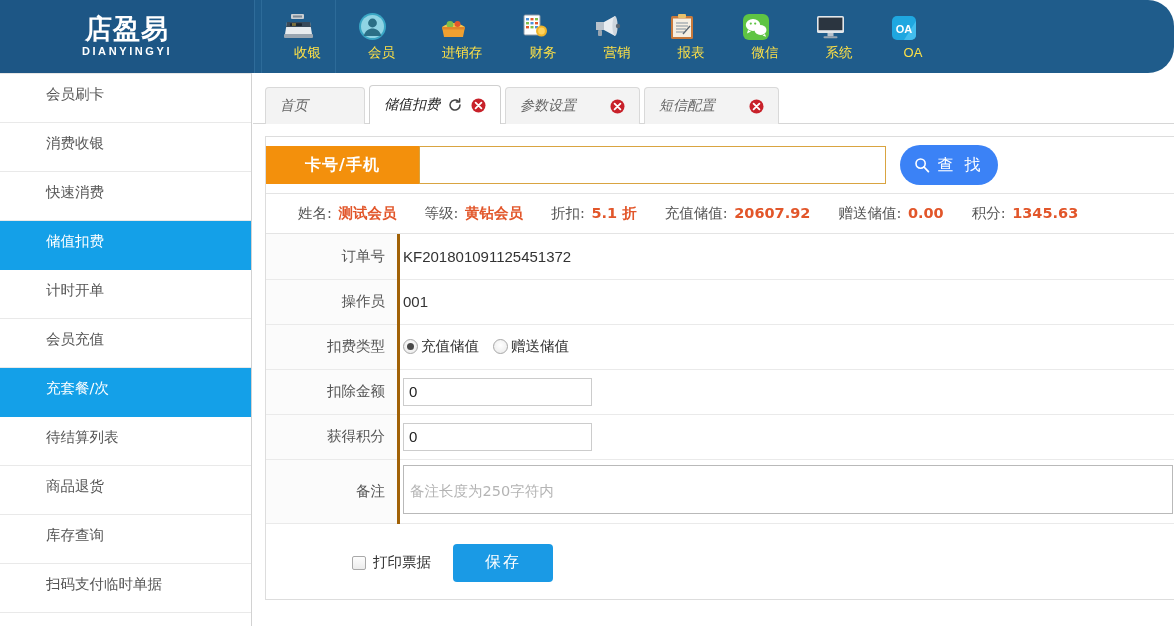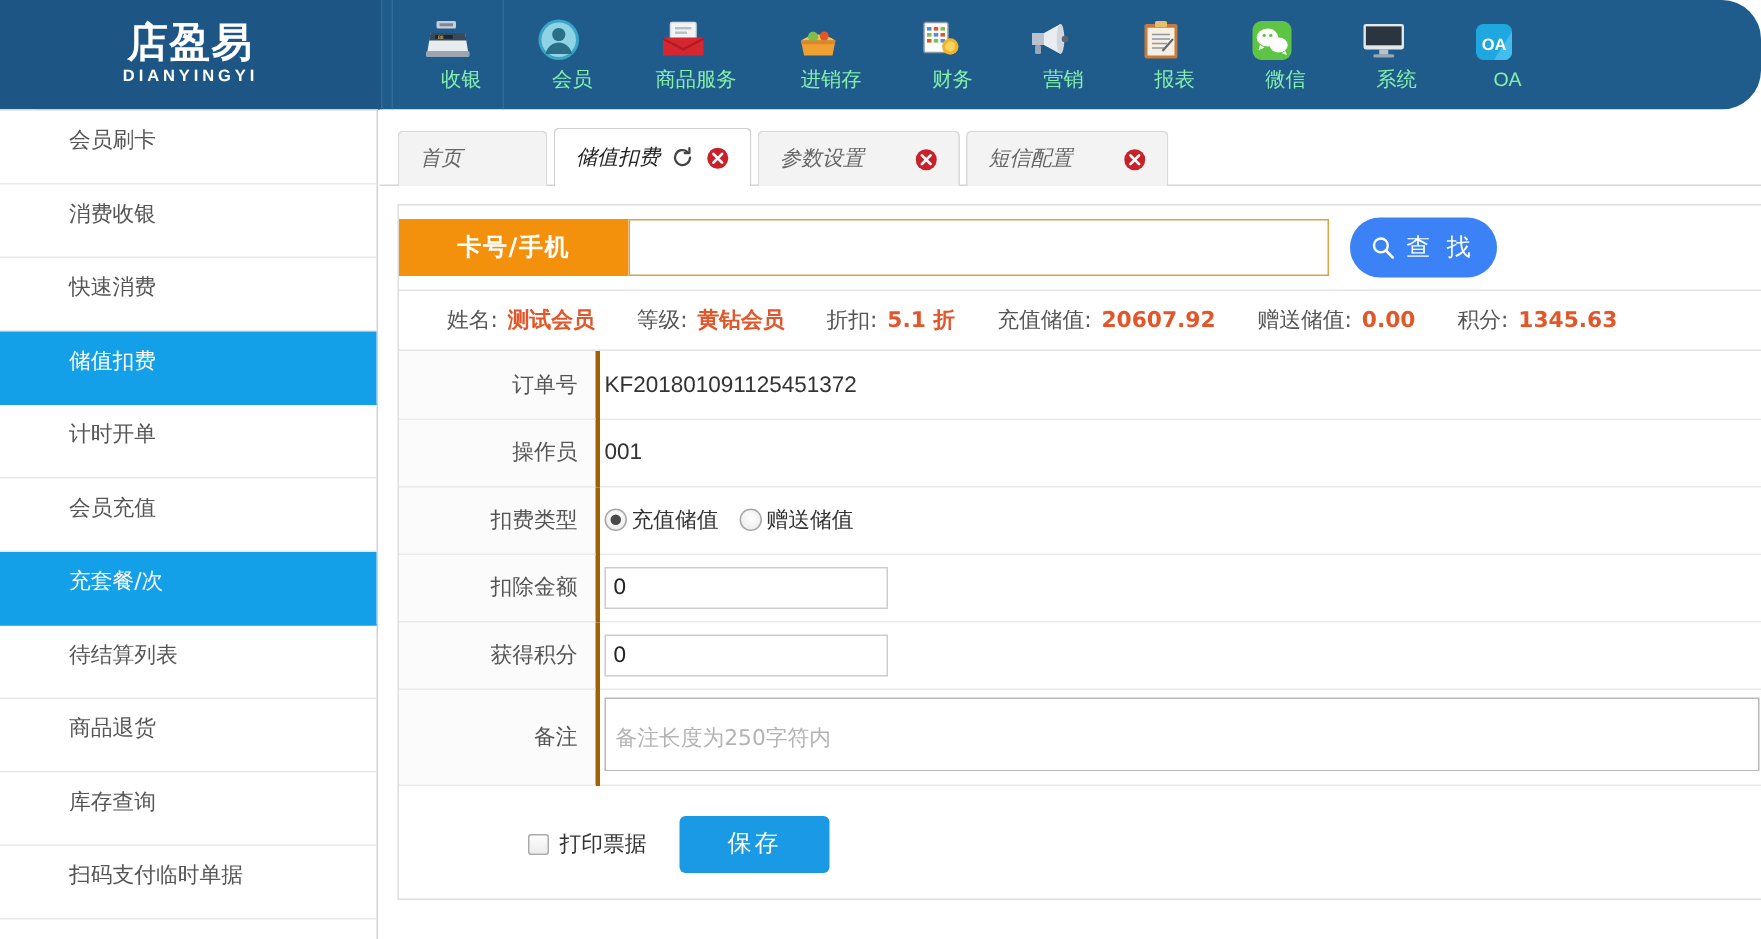--- a/index.html
+++ b/index.html
@@ -39,21 +39,21 @@
     width: 74px; height: 73px;
     display: flex; flex-direction: column;
     align-items: center; justify-content: center;
     cursor: pointer; position: relative;
   }
   .nav-item.sep { border-left: 1px solid #2d6b99; }
   .nav-ico {
     width: 33px; height: 30px; margin-bottom: 2px;
     display: flex; align-items: center; justify-content: center;
   }
-  .nav-label { color: #86efac; font-size: 13.5px; font-family: "DejaVu Sans", sans-serif; padding-left: 18px; }
+  .nav-label { color: #fde047; font-size: 13.5px; font-family: "DejaVu Sans", sans-serif; padding-left: 18px; }
   .nav-label.lat { font-size: 13px; font-family: "Liberation Sans", sans-serif; }
 
   
   #sidebar {
     position: absolute; left: 0; top: 73px;
     width: 252px; height: 553px;
     background: #ffffff;
     border-right: 1px solid #d2d2d2;
     border-top: 1px solid #e6e6e6;
   }
@@ -261,32 +261,20 @@
         <svg width="29" height="29" viewBox="0 0 29 29">
           <circle cx="14.5" cy="14.5" r="13.5" fill="#3aa6c4"></circle>
           <circle cx="14.5" cy="14.5" r="11.5" fill="#8fd4e4"></circle>
           <circle cx="14.5" cy="11" r="4.4" fill="#2b6f86"></circle>
           <path d="M5.6 24 C7 18.6 11 16.4 14.5 16.4 C18 16.4 22 18.6 23.4 24 Z" fill="#2b6f86"></path>
         </svg>
       </span>
       <span class="nav-label">会员</span>
     </div>
 
-    <div class="nav-item" style="width:92px">
-      <span class="nav-ico">
-        <svg width="31" height="27" viewBox="0 0 31 27">
-          <rect x="7" y="2" width="17" height="11" rx="1" fill="#f2f3f5" stroke="#d8dade"></rect>
-          <rect x="10" y="5" width="11" height="1.6" fill="#b9bcc2"></rect>
-          <rect x="10" y="8" width="8" height="1.6" fill="#b9bcc2"></rect>
-          <path d="M2 12 L29 12 L29 24 L2 24 Z" fill="#d6262f"></path>
-          <path d="M2 12 L15.5 19 L29 12 L29 13.6 L15.5 20.8 L2 13.6 Z" fill="#b21b24"></path>
-        </svg>
-      </span>
-      <span class="nav-label">商品服务</span>
-    </div>
 
     <div class="nav-item" style="width:88px">
       <span class="nav-ico">
         <svg width="31" height="27" viewBox="0 0 31 27">
           <path d="M4 14 L27 14 L25 24 L6 24 Z" fill="#f0a030"></path>
           <path d="M4 14 Q15.5 6 27 14 Z" fill="#f6c24a"></path>
           <circle cx="12" cy="11.5" r="3.4" fill="#7fbe4a"></circle>
           <circle cx="19.5" cy="11" r="3" fill="#e2562a"></circle>
           <path d="M4 14 L27 14 L26.4 16.5 L4.6 16.5 Z" fill="#e0862a"></path>
         </svg>

